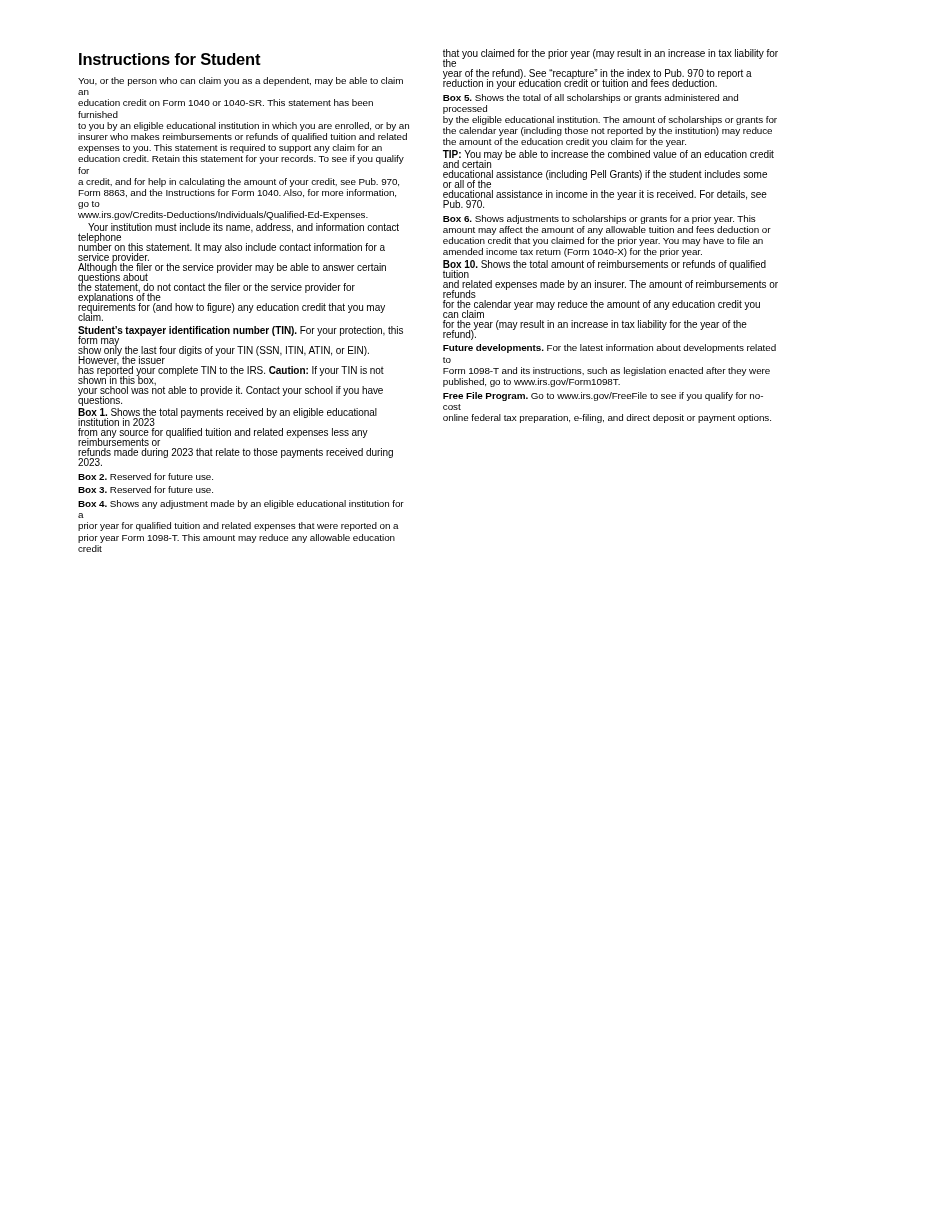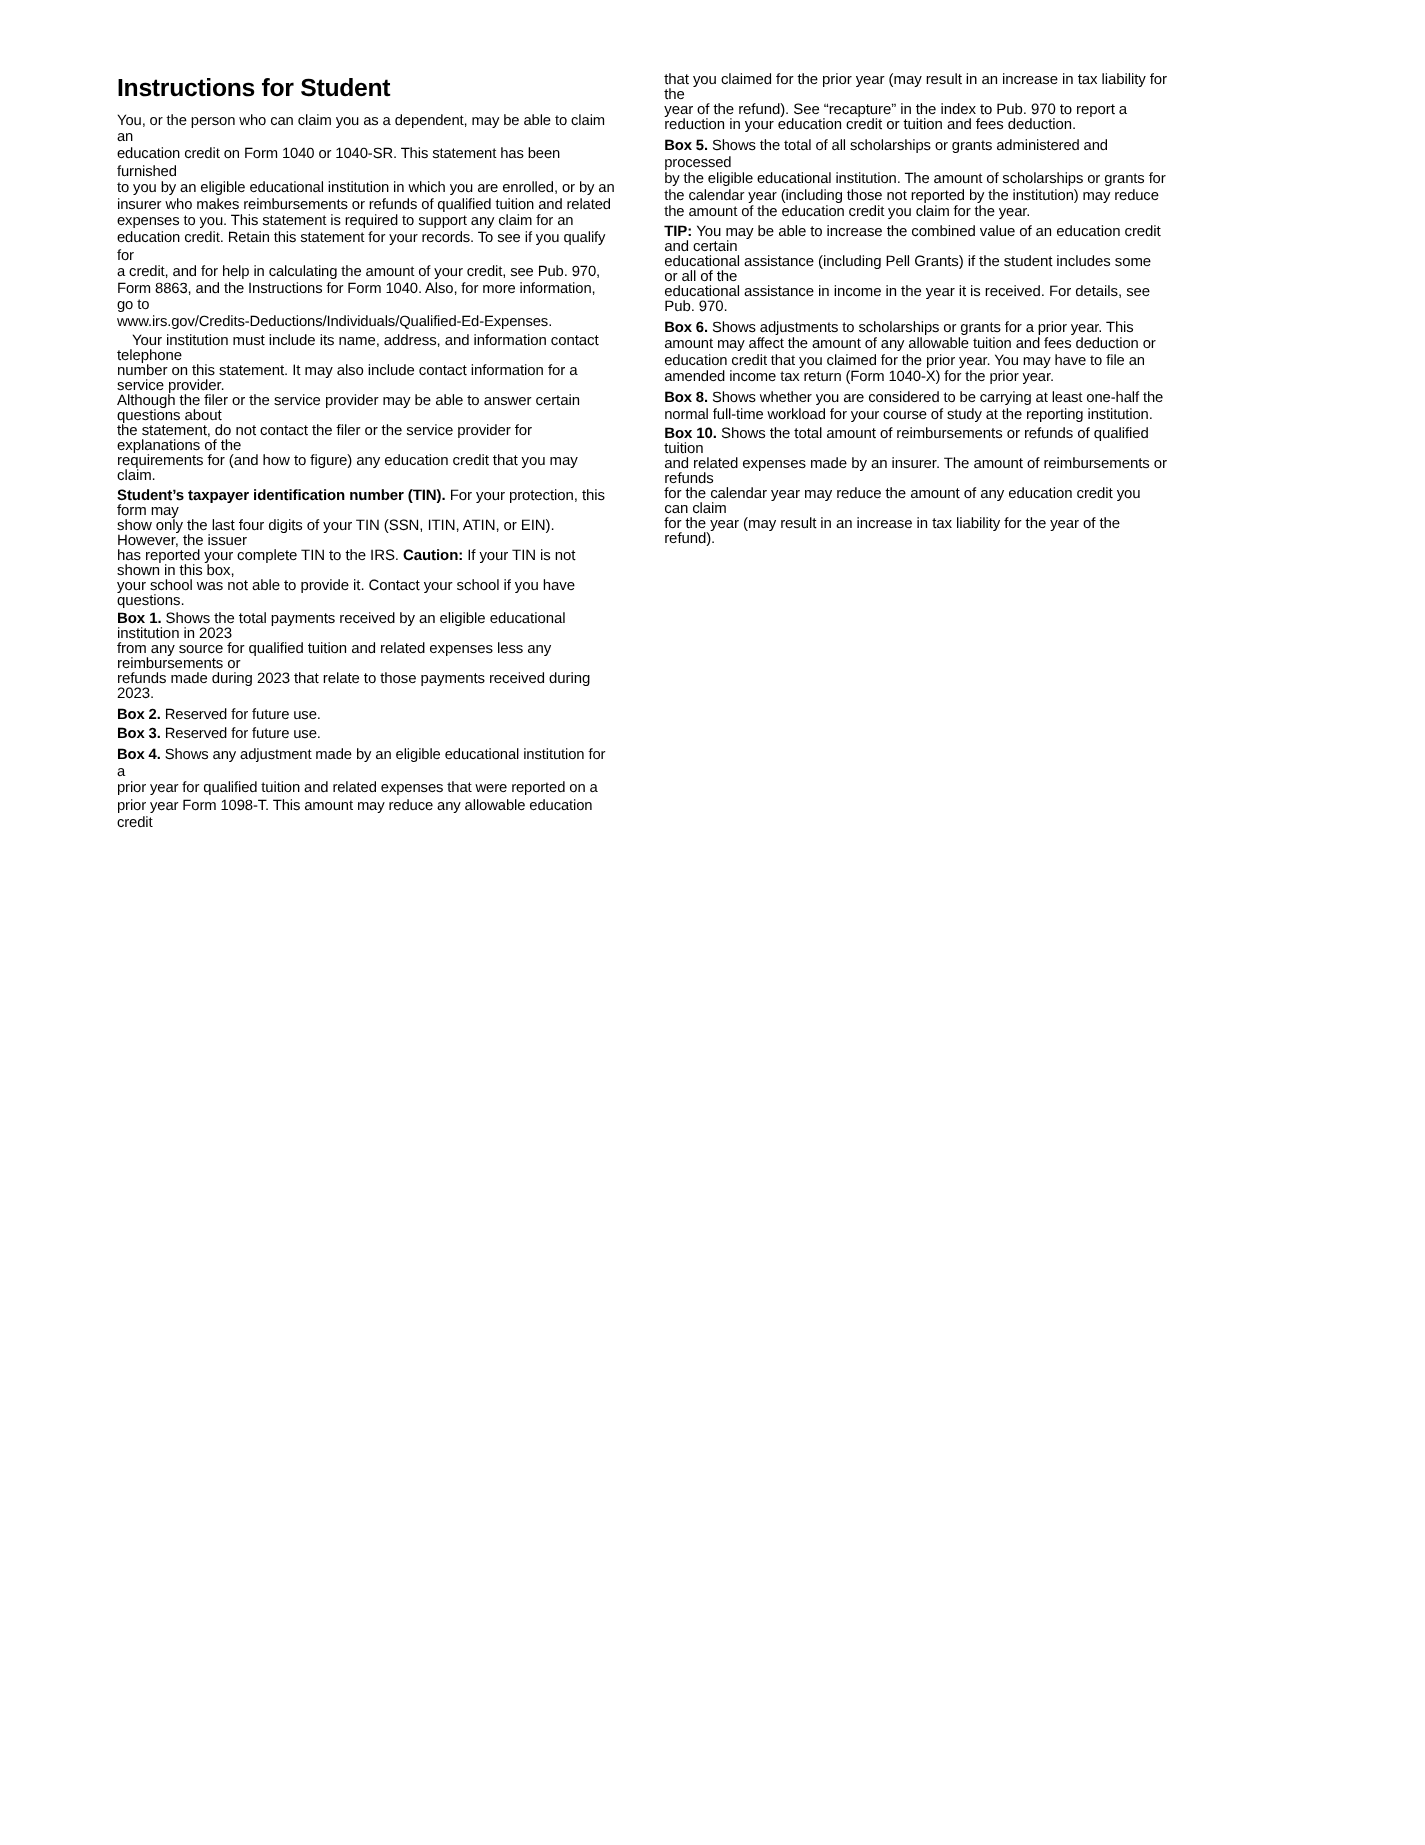--- a/index.html
+++ b/index.html
@@ -69,22 +69,25 @@
 by the eligible educational institution. The amount of scholarships or grants for
 the calendar year (including those not reported by the institution) may reduce
 the amount of the education credit you claim for the year.</span></div>
           <div class="para small"><span class="b">TIP: </span><span>You may be able to increase the combined value of an education credit and certain
 educational assistance (including Pell Grants) if the student includes some or all of the
 educational assistance in income in the year it is received. For details, see Pub. 970.</span></div>
           <div class="para regular"><span class="b">Box 6. </span><span>Shows adjustments to scholarships or grants for a prior year. This
 amount may affect the amount of any allowable tuition and fees deduction or
 education credit that you claimed for the prior year. You may have to file an
 amended income tax return (Form 1040-X) for the prior year.</span></div>
-          <div class="para regular"><span class="b">Box 8. </span><span>Shows whether you are considered to be carrying at least one-half the
-normal full-time workload for your course of study at the reporting institution.</span></div>
           <div class="para small"><span class="b">Box 10. </span><span>Shows the total amount of reimbursements or refunds of qualified tuition
 and related expenses made by an insurer. The amount of reimbursements or refunds
 for the calendar year may reduce the amount of any education credit you can claim
 for the year (may result in an increase in tax liability for the year of the refund).</span></div>
+          <div class="para regular"><span class="b">Future developments. </span><span>For the latest information about developments related to
+Form 1098-T and its instructions, such as legislation enacted after they were
+published, go to </span><span class="i">www.irs.gov/Form1098T</span><span>.</span></div>
+          <div class="para regular"><span class="b">Free File Program. </span><span>Go to </span><span class="i">www.irs.gov/FreeFile</span><span> to see if you qualify for no-cost
+online federal tax preparation, e-filing, and direct deposit or payment options.</span></div>
         </div>
     </div>
   </div>
 </div>
 
 </body></html>

